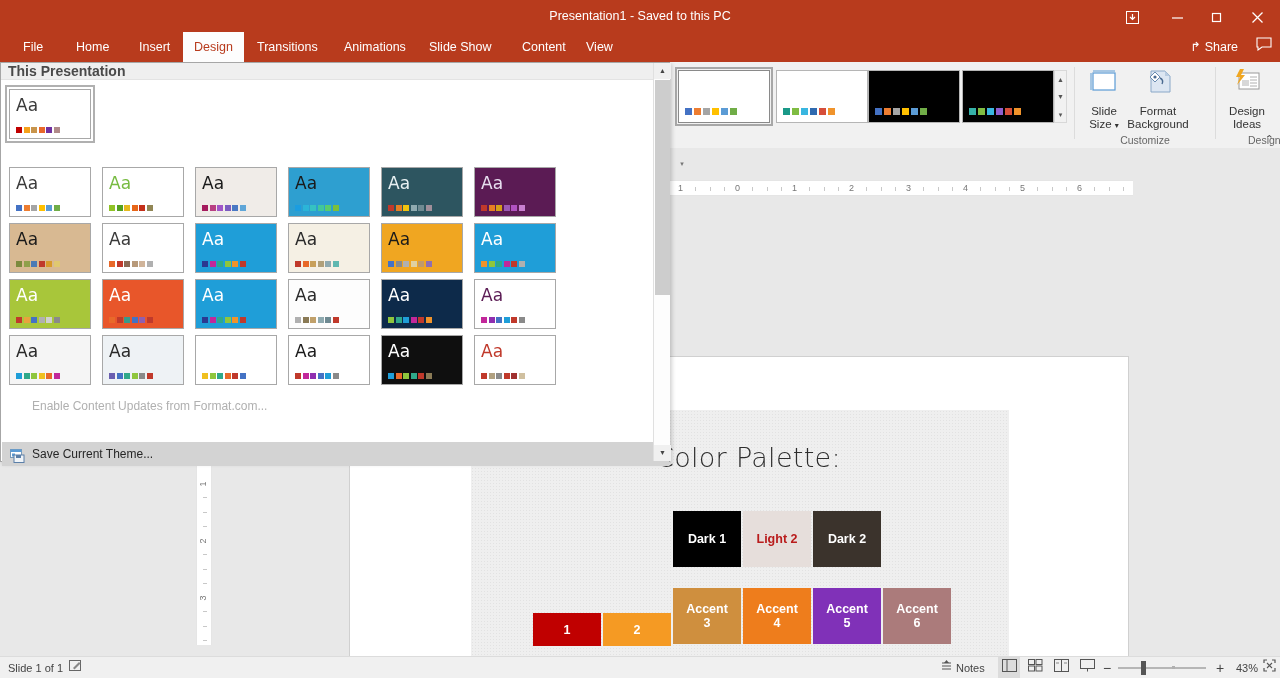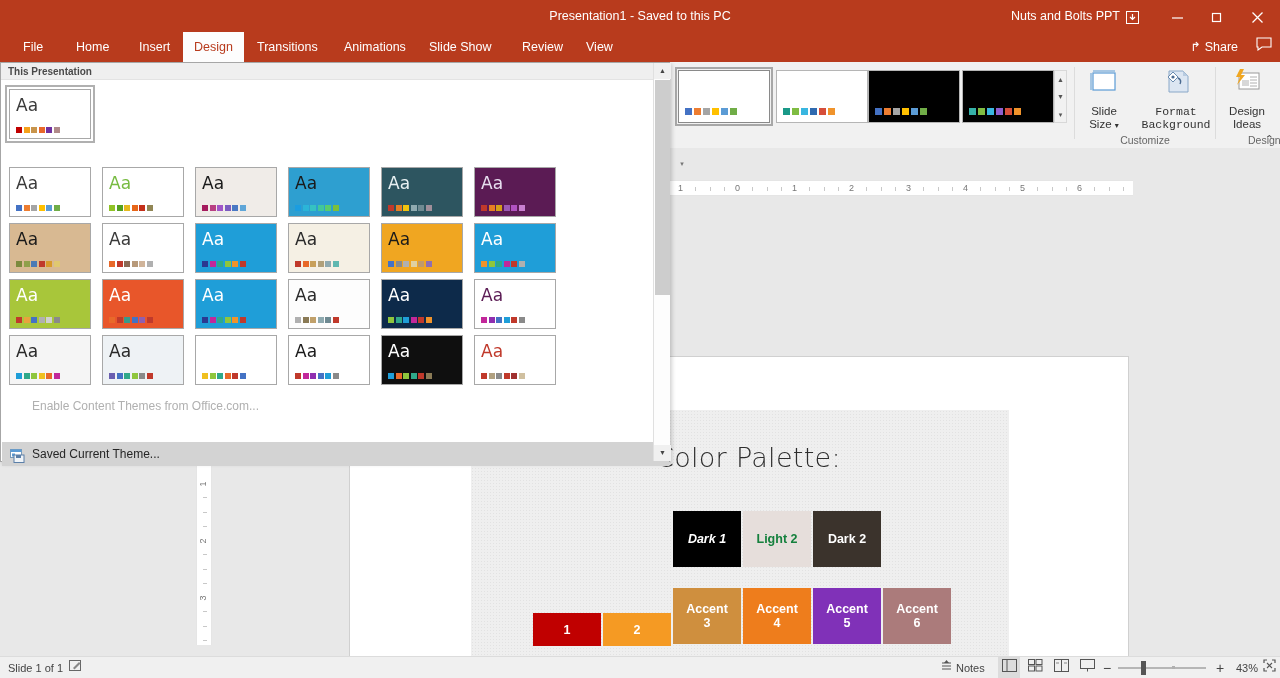--- a/index.html
+++ b/index.html
@@ -141,21 +141,21 @@
   }
 
   
   #themedrop {
     position:absolute; left:0; top:62px; width:670px; height:400px;
     background:#fff; border:1px solid #a6a6a6;
     box-shadow:2px 2px 4px rgba(0,0,0,0.18);
   }
   .sec-hdr {
     position:absolute; left:0; width:652px; height:17px; line-height:17px;
-    background:#efefef; font-size:10px; font-weight:bold; color:#4a4a4a;
+    background:#efefef; font-size:14px; font-weight:bold; color:#4a4a4a;
     padding-left:7px; border-bottom:1px solid #e3e3e3;
   }
   .thumb {
     position:absolute; width:82px; height:50px; border:1px solid #a8a8a8;
     background:#fff; overflow:hidden;
   }
   .thumb.sel { outline:2px solid #b0b0b0; outline-offset:2px; }
   .thumb .aa {
     position:absolute; left:6px; top:5px; font-size:17px;
     font-family:"DejaVu Sans", sans-serif; color:#3a3a3a; z-index:3;
@@ -194,22 +194,22 @@
 <body>
 
 <div id="workarea">
 
   <div id="slide"></div>
 
   <div id="contentbox"></div>
 
   <div id="palette-title">Color Palette:</div>
 
-  <div class="swatch" style="left:673px;top:363px;background:#000000;color:#ffffff;font-style:italic;">Dark 1</div>
-  <div class="swatch" style="left:743px;top:363px;background:#e6dedb;color:#15803d;text-align:center;">Light 2</div>
+  <div class="swatch" style="left:673px;top:363px;background:#000000;color:#ffffff;">Dark 1</div>
+  <div class="swatch" style="left:743px;top:363px;background:#e6dedb;color:#b91c1c;text-align:center;">Light 2</div>
   <div class="swatch" style="left:813px;top:363px;background:#3b332c;color:#ffffff;">Dark 2</div>
 
   <div class="swatch" style="left:533px;top:465px;background:#c00000;color:#ffffff;height:33px;">1</div>
   <div class="swatch" style="left:603px;top:465px;background:#f59a23;color:#ffffff;height:33px;">2</div>
   <div class="swatch" style="left:673px;top:440px;background:#cf8f3e;color:#ffffff;">
       <span>Accent<br>3</span>
     </div>
   <div class="swatch" style="left:743px;top:440px;background:#ee7d1c;color:#ffffff;">
       <span>Accent<br>4</span>
     </div>
@@ -329,21 +329,21 @@
           <rect x="6" y="5" width="22" height="17" fill="#fff" stroke="#5b9bd5" stroke-width="1.2"></rect>
           <line x1="6" y1="3" x2="28" y2="3" stroke="#5b9bd5" stroke-width="1"></line>
           <line x1="4" y1="5" x2="4" y2="22" stroke="#5b9bd5" stroke-width="1"></line>
         </svg>
       </div>
       <span>Slide</span><br>
       <span>Size</span>
       <span style="font-size:8px;"> ▾</span>
     </div>
 
-    <div class="rbtn" style="left:468px;width:80px;font-family:Liberation Mono, monospace;">
+    <div class="rbtn" style="left:450px;width:80px;">
       <div class="ico">
         <svg width="34" height="32" viewBox="0 0 34 32">
           <path d="M10 3 h14 l5 5 v16 h-19 z" fill="#dce6f2" stroke="#8aa8c8" stroke-width="1"></path>
           <path d="M24 3 v5 h5 z" fill="#b8cbe0"></path>
           <path d="M9 9 l5 -5 l5 5 l-5 5 z" fill="#fff" stroke="#6a8cb0" stroke-width="1"></path>
           <circle cx="14" cy="9" r="1.6" fill="#4a6a90"></circle>
           <path d="M19 10 q4 2 2 6" stroke="#4a6a90" stroke-width="1.4" fill="none"></path>
         </svg>
       </div>
       <span>Format</span><br>
@@ -651,46 +651,45 @@
           <i style="background: rgb(192, 57, 43);"></i>
           <i style="background: rgb(176, 160, 128);"></i>
           <i style="background: rgb(138, 138, 138);"></i>
           <i style="background: rgb(192, 57, 43);"></i>
           <i style="background: rgb(160, 48, 48);"></i>
           <i style="background: rgb(208, 192, 160);"></i>
         </span>
       </div>
     </div>
 
-  <div class="menuitem disabled" style="top:331px;">Enable Content Themes from Office.com...</div>
+  <div class="menuitem disabled" style="top:331px;">Enable Content Updates from Format.com...</div>
 
 
   <div class="menuitem hl" style="top:379px;">
     <span class="mi">
       <svg width="15" height="14" viewBox="0 0 15 14">
         <rect x="0.5" y="0.5" width="11" height="8" fill="#fff" stroke="#7a9ab8"></rect>
         <rect x="0.5" y="0.5" width="11" height="2.5" fill="#5b9bd5"></rect>
         <rect x="2" y="4.5" width="3" height="3" fill="#5b9bd5"></rect>
         <rect x="4" y="6" width="10" height="7.5" fill="#f0f4f8" stroke="#5b7fa8"></rect>
         <rect x="6" y="6" width="5" height="3" fill="#5b7fa8"></rect>
       </svg>
     </span>
-    <span>Saved Current Theme...</span>
+    <span>Save Current Theme...</span>
   </div>
 
   <div id="tscroll">
     <div class="arr" style="position:absolute;top:0;">▲</div>
     <div class="thumbbar"></div>
     <div class="arr" style="position:absolute;bottom:0;">▼</div>
   </div>
 </div>
 
 <div id="titlebar">
   <div class="title">Presentation1  -  Saved to this PC</div>
-  <div id="acct">Nuts and Bolts PPT</div>
   <div class="winbtn" id="btn-ribbondisp">
     <svg width="13" height="13" viewBox="0 0 13 13">
         <rect x="0.5" y="0.5" width="12" height="12" fill="none" stroke="#fff"></rect>
         <path d="M6.5 3 v6 M4 6 l2.5 2.5 L9 6" stroke="#fff" fill="none" stroke-width="1.2"></path>
       </svg>
   </div>
   <div class="winbtn" id="btn-min">
     <svg width="13" height="13" viewBox="0 0 13 13">
         <line x1="1" y1="7" x2="12" y2="7" stroke="#fff" stroke-width="1.2"></line>
       </svg>
@@ -708,21 +707,21 @@
 </div>
 
 <div id="tabbar">
   <div class="tab" style="left:12px;">File</div>
   <div class="tab" style="left:65px;">Home</div>
   <div class="tab" style="left:128px;">Insert</div>
   <div class="tab active" style="left:183px;">Design</div>
   <div class="tab" style="left:246px;">Transitions</div>
   <div class="tab" style="left:333px;">Animations</div>
   <div class="tab" style="left:418px;">Slide Show</div>
-  <div class="tab" style="left:511px;">Review</div>
+  <div class="tab" style="left:511px;">Content</div>
   <div class="tab" style="left:575px;">View</div>
 
 
   <div id="share">
     <span style="margin-right:4px;">↱</span><span>Share</span>
   </div>
   <div id="comments">
     <svg width="16" height="14" viewBox="0 0 16 14">
         <path d="M1 1 h14 v9 h-9 l-4 3 v-3 h-1 z" fill="none" stroke="#fff" stroke-width="1.1"></path>
       </svg>

